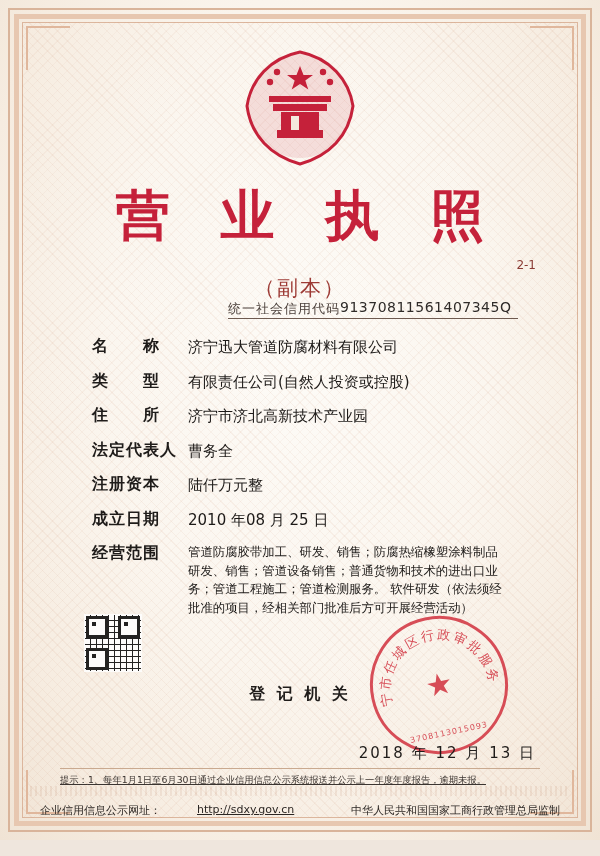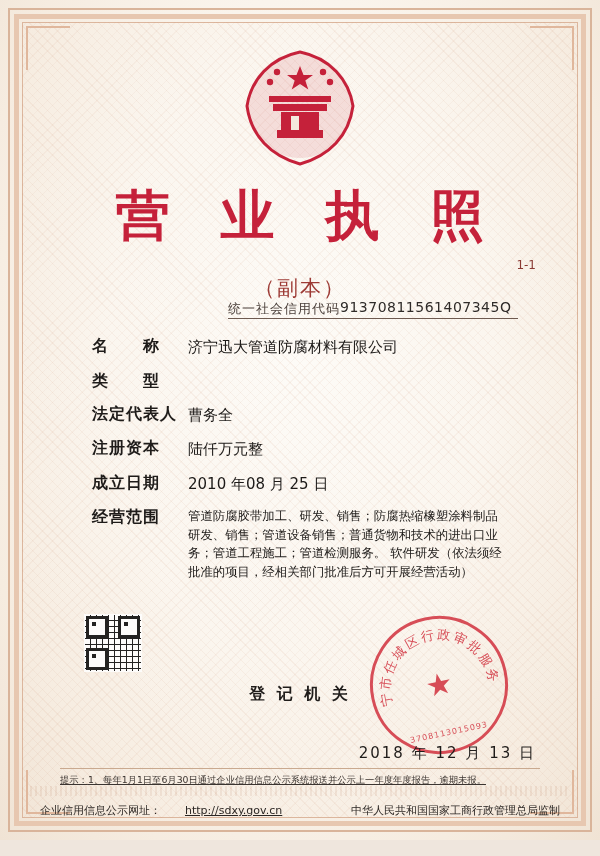--- a/index.html
+++ b/index.html
@@ -148,22 +148,22 @@
     font-size:9.3px;color:#3b3430;line-height:1.55;text-decoration:underline;
   }
   .notes .n-rule{height:1px;background:#c9a98f;margin:0 0 4px 0;}
 
   
   .footer{
     position:absolute;left:40px;right:40px;bottom:22px;
     display:flex;justify-content:space-between;align-items:center;
     font-size:11px;color:#2b2623;
   }
-  .footer .url{text-decoration:underline;color:#2b2623;}
-  .footer .left{display:flex;gap:24px;align-items:center;}
+  .footer .url{text-decoration:underline;color:#2b2623;margin-left:36px;}
+  .footer .left{display:flex;gap:0;}
   .microtext{
     position:absolute;left:30px;right:30px;bottom:44px;height:10px;
     background:repeating-linear-gradient(90deg, rgba(180,120,90,.25) 0 2px, transparent 2px 5px);
     opacity:.5;
   }
 </style>
 </head>
 <body>
 
 <div class="license">
@@ -192,33 +192,38 @@
       <polygon points="75,22 78.5,31 88,31 80.3,36.5 83.3,45.5 75,40 66.7,45.5 69.7,36.5 62,31 71.5,31"></polygon>
       <circle cx="52" cy="28" r="3.2"></circle>
       <circle cx="45" cy="38" r="3.2"></circle>
       <circle cx="98" cy="28" r="3.2"></circle>
       <circle cx="105" cy="38" r="3.2"></circle>
     </g>
   </svg>
 
   <div class="title">营 业 执 照</div>
   <div class="subtitle">（副本）</div>
-  <div class="serial">1-1</div>
+  <div class="serial">2-1</div>
 
   <div class="credit-line">统一社会信用代码</div>
   <div class="credit-code">91370811561407345Q</div>
   <div class="credit-rule"></div>
 
   <div class="fields">
     <div class="row">
       <div class="label">名　　称</div>
       <div class="value">济宁迅大管道防腐材料有限公司</div>
     </div>
     <div class="row">
       <div class="label">类　　型</div>
+      <div class="value">有限责任公司(自然人投资或控股)</div>
+    </div>
+    <div class="row">
+      <div class="label">住　　所</div>
+      <div class="value">济宁市济北高新技术产业园</div>
     </div>
     <div class="row">
       <div class="label">法定代表人</div>
       <div class="value">曹务全</div>
     </div>
     <div class="row">
       <div class="label">注册资本</div>
       <div class="value">陆仟万元整</div>
     </div>
     <div class="row">

